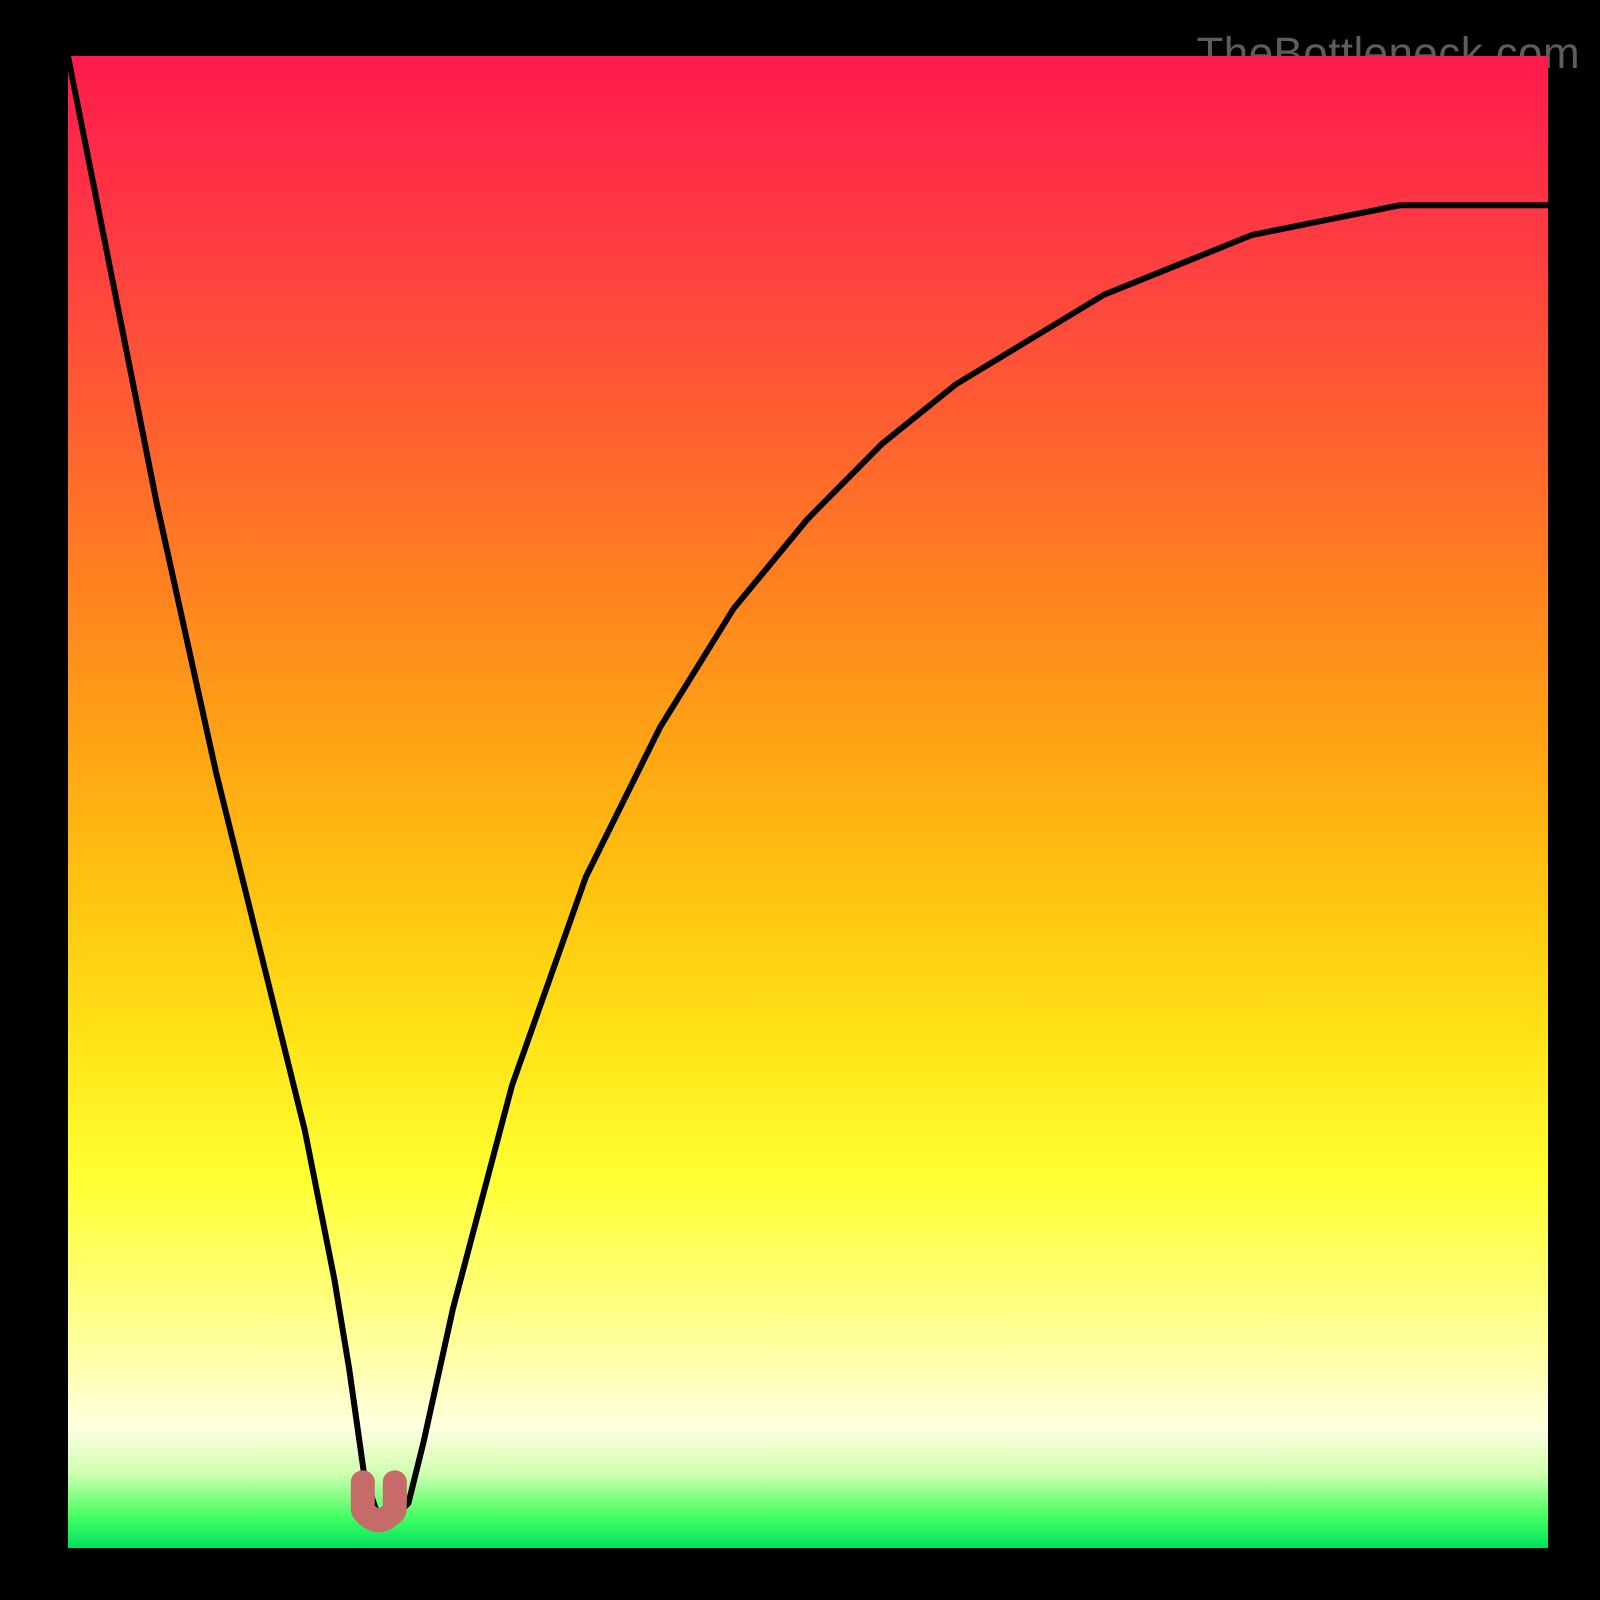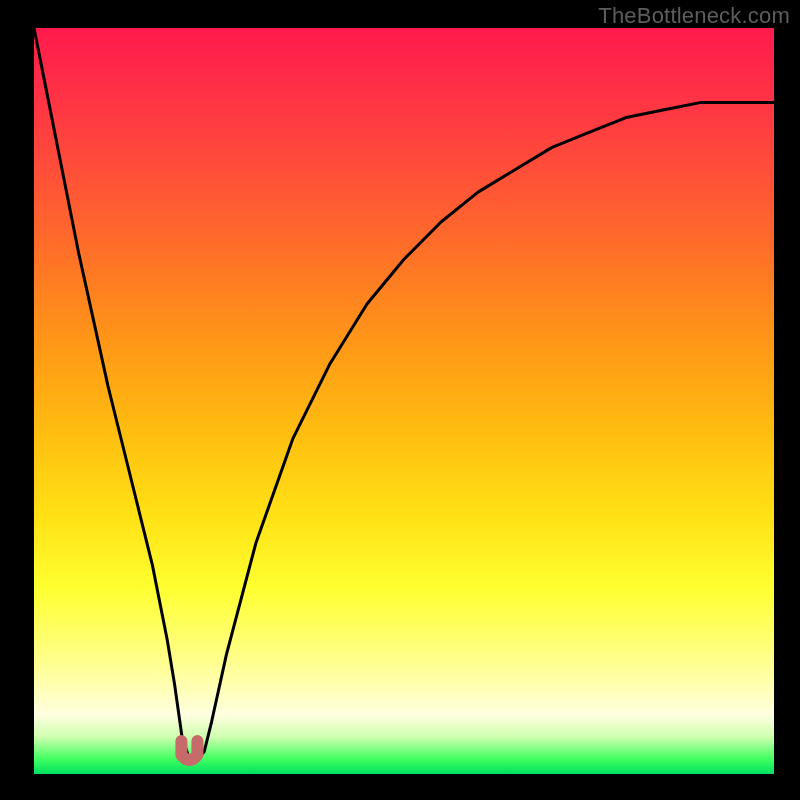--- a/index.html
+++ b/index.html
@@ -39,21 +39,21 @@
       #ffff70 82%,
       #ffffb0 88%,
       #ffffe0 92%,
       #d0ffb0 95%,
       #40ff60 98%,
       #00e060 100%
     );
   }
   .watermark {
     position: absolute;
-    top: 3px;
+    top: 14px;
     right: 10px;
     color: #5d5d5d;
     font-size: 22px;
     letter-spacing: 0.2px;
     user-select: none;
   }
   svg.curves {
     position: absolute;
     left: 0;
     top: 0;

